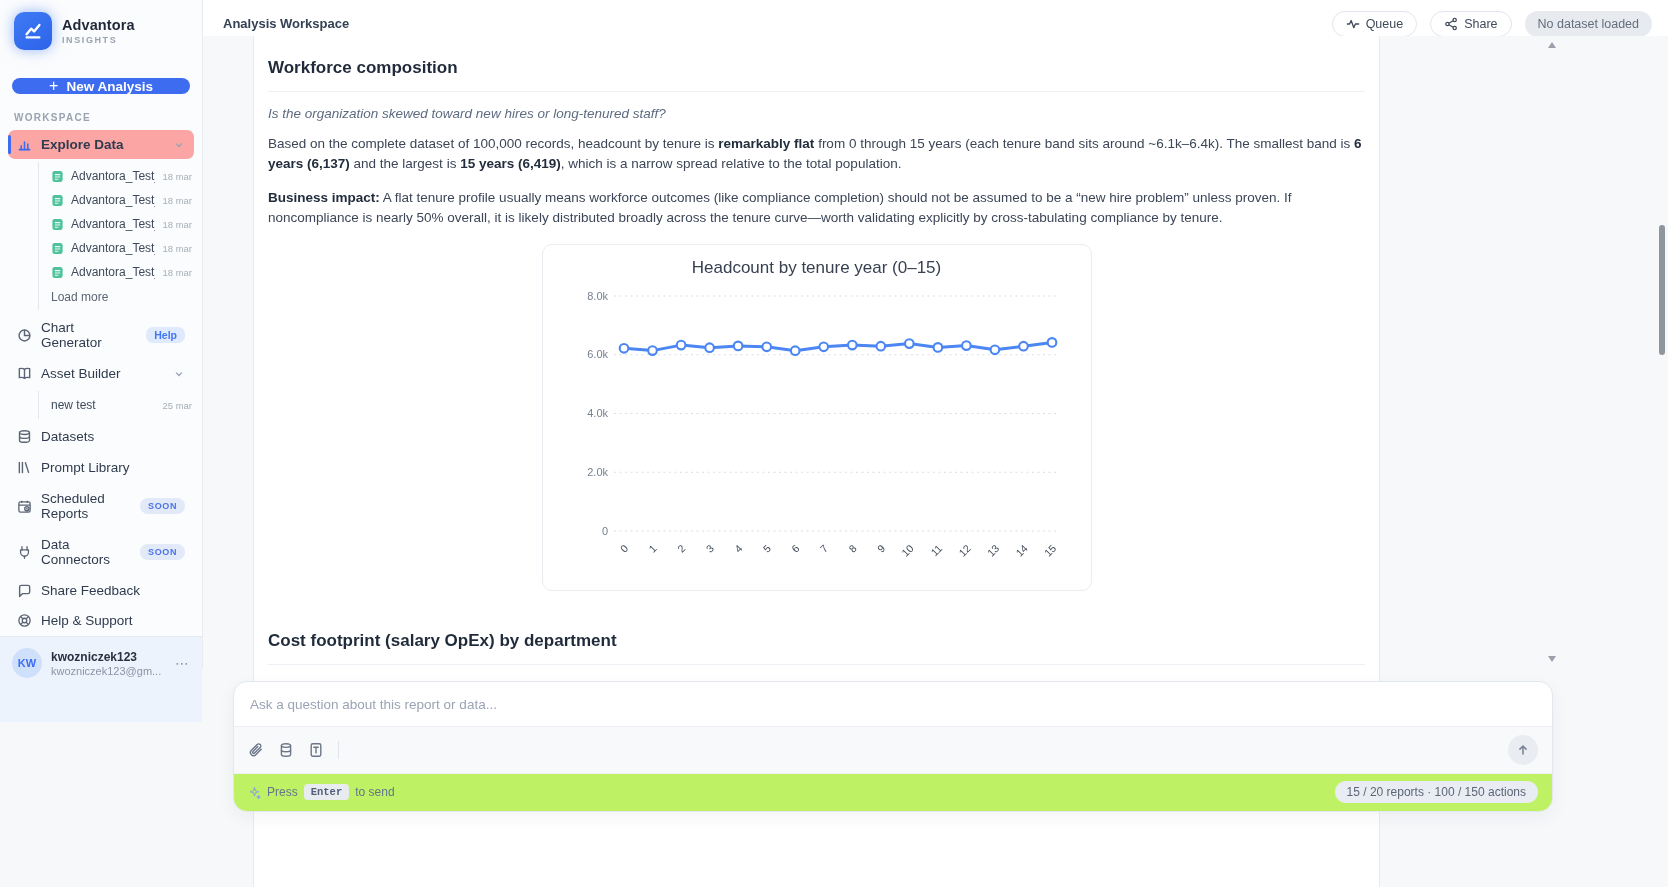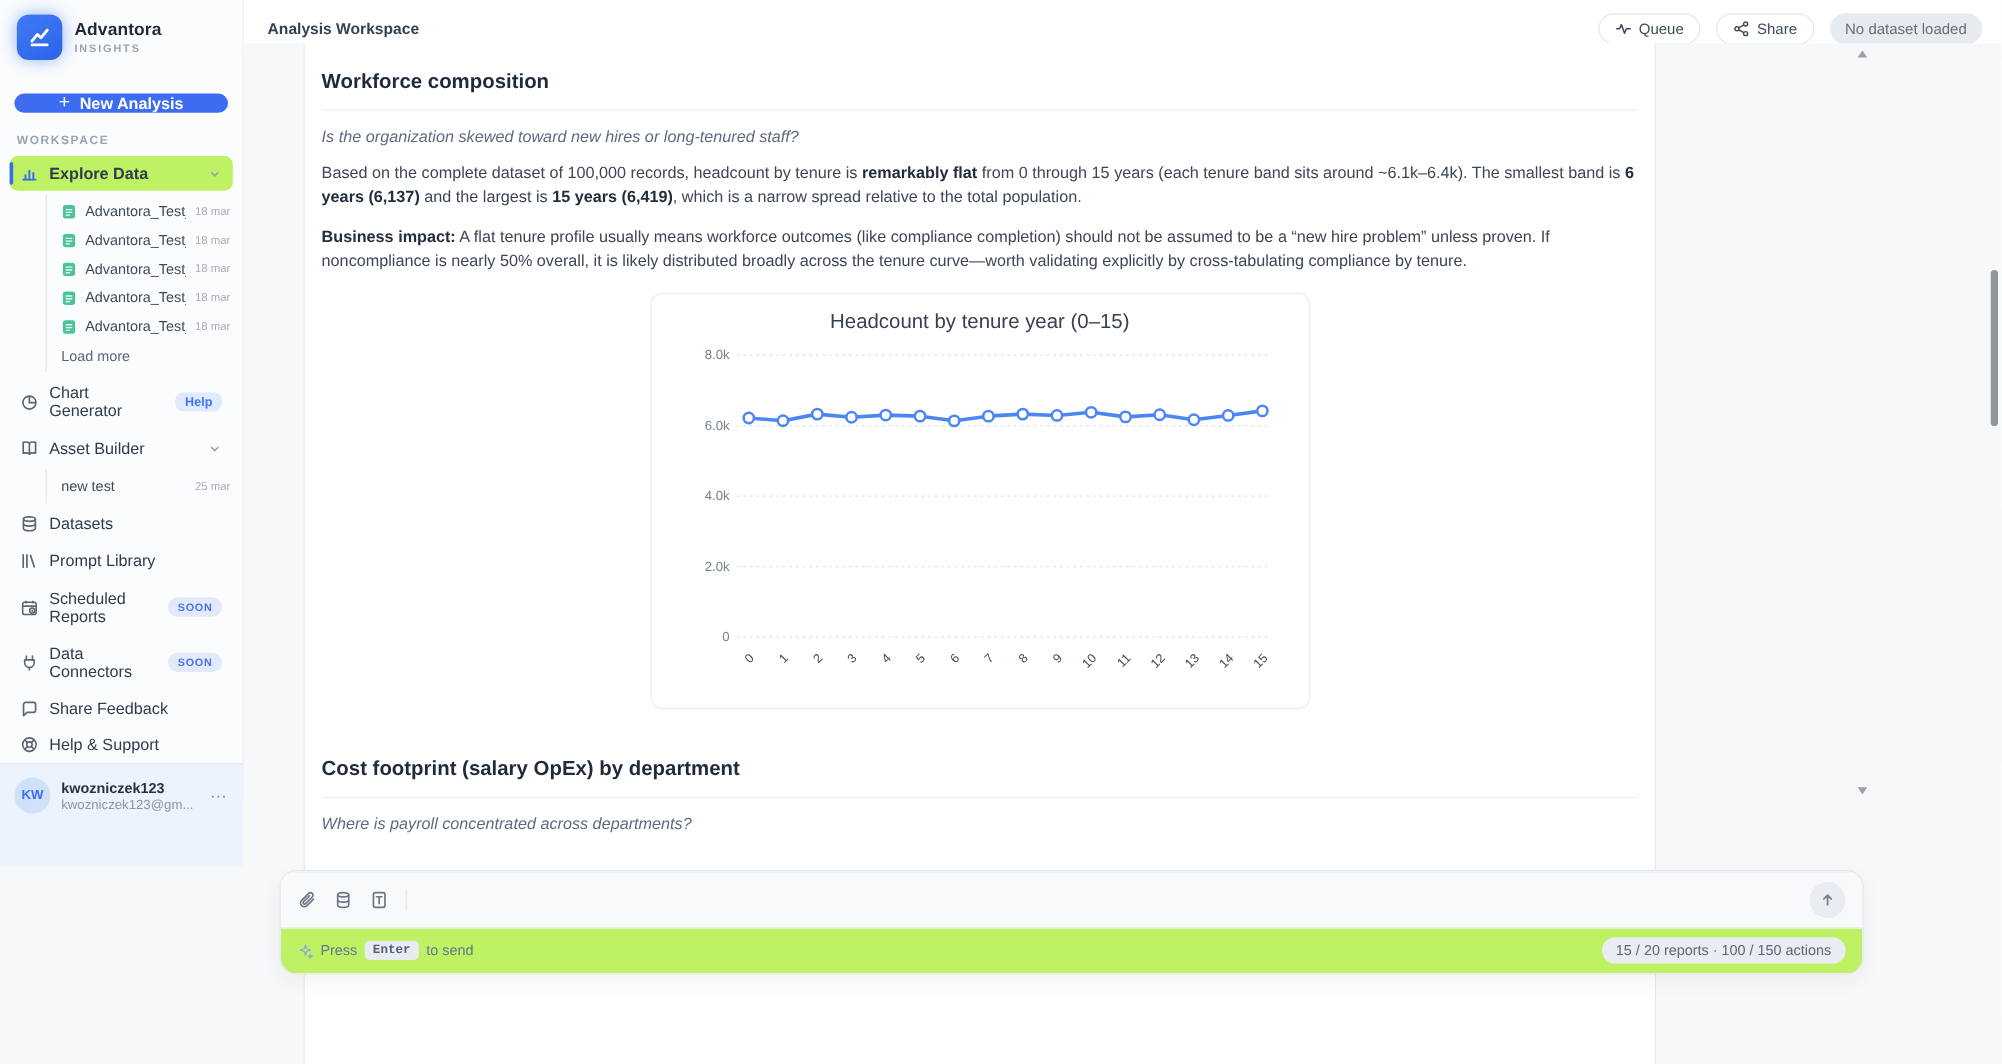--- a/index.html
+++ b/index.html
@@ -11,21 +11,21 @@
   .sidebar { position:absolute; left:0; top:0; width:203px; height:668px; background:#fbfcfd; border-right:1px solid #e8ebf0; display:flex; flex-direction:column; }
   .brand { display:flex; align-items:center; gap:10px; padding:12px 14px 12px 14px; }
   .logo { width:38px; height:38px; border-radius:10px; background:linear-gradient(145deg,#3f7bf4,#2c63ea); display:flex; align-items:center; justify-content:center; box-shadow:0 0 14px rgba(70,125,245,.55); }
   .brand-name { font-size:14.5px; font-weight:700; color:#1f2937; letter-spacing:.1px; }
   .brand-tag { font-size:9px; font-weight:600; letter-spacing:1.6px; color:#9aa3b0; margin-top:2px; }
   .sb-divider { height:1px; background:#ecEFF3; background:#eceff3; margin:0; }
   .new-analysis { margin:16px 12px 0 12px; height:31px; border:none; border-radius:8px; background:#3e6cf0; color:#fff; font-family:inherit; font-size:13.5px; font-weight:600; display:flex; align-items:center; justify-content:center; gap:8px; cursor:pointer; }
   .new-analysis .plus { font-size:16px; font-weight:400; line-height:1; }
   .ws-label { margin:18px 14px 6px 14px; font-size:10px; font-weight:600; letter-spacing:1.3px; color:#9aa3b0; }
   .nav-item { display:flex; align-items:center; gap:9px; margin:1px 8px; padding:7px 9px; border-radius:7px; font-size:13.5px; color:#2f3b4e; font-weight:500; cursor:pointer; position:relative; }
-  .nav-item.active { background:#bef264; font-weight:600; }
+  .nav-item.active { background:#fca5a5; font-weight:600; }
   .nav-item.active .accent { position:absolute; left:0; top:5px; bottom:5px; width:3px; border-radius:3px; background:#3e6cf0; }
   .nav-item .chev { margin-left:auto; }
   .badge-beta { margin-left:6px; font-size:10.5px; font-weight:600; color:#4077f3; background:#dfeafe; border-radius:7px; padding:2px 8px; }
   .badge-soon { margin-left:6px; font-size:9px; font-weight:700; letter-spacing:.6px; color:#4c74e8; background:#e2e9f8; border-radius:9px; padding:3px 8px; }
   .tree { margin:2px 0 2px 38px; border-left:1px solid #e3e7ed; padding:2px 8px 2px 10px; }
   .file-row { display:flex; align-items:center; gap:7px; padding:5px 2px; cursor:pointer; }
   .fname { font-size:12px; color:#3e4a5b; white-space:nowrap; overflow:hidden; }
   .fdate { margin-left:auto; font-size:9.5px; color:#a6aeb9; white-space:nowrap; }
   .load-more { font-size:12px; color:#5b6575; padding:6px 2px 4px 2px; cursor:pointer; }
   .sb-footer { margin-top:auto; padding-bottom:0; }
@@ -371,20 +371,23 @@
     </div>
 
     <div class="section2">
       <div class="h2">Cost footprint (salary OpEx) by department</div>
       <div class="rule"></div>
       <div class="question">Where is payroll concentrated across departments?</div>
     </div>
   </div>
 
   <div class="chat-card">
+    <div class="chat-input-row">
+      <input class="chat-input" type="text" placeholder="Ask a question about this report or data..." style="">
+    </div>
     <div class="chat-toolbar">
       <span class="tool-icon">
           <svg width="16" height="16" viewBox="0 0 16 16" fill="none" stroke="#6b7586" stroke-width="1.4" stroke-linecap="round" stroke-linejoin="round">
             <path d="M13.2 7.3l-5.4 5.4a3.1 3.1 0 0 1-4.4-4.4l5.8-5.8a2.1 2.1 0 0 1 3 3L6.6 11a1.1 1.1 0 0 1-1.6-1.6l4.8-4.8"></path>
           </svg>
         </span>
       <span class="tool-icon">
           <svg width="16" height="16" viewBox="0 0 16 16" fill="none" stroke="#6b7586" stroke-width="1.4">
             <ellipse cx="8" cy="3.6" rx="4.6" ry="1.8"></ellipse>
             <path d="M3.4 3.6v8.8c0 1 2.1 1.8 4.6 1.8s4.6-.8 4.6-1.8V3.6"></path>

